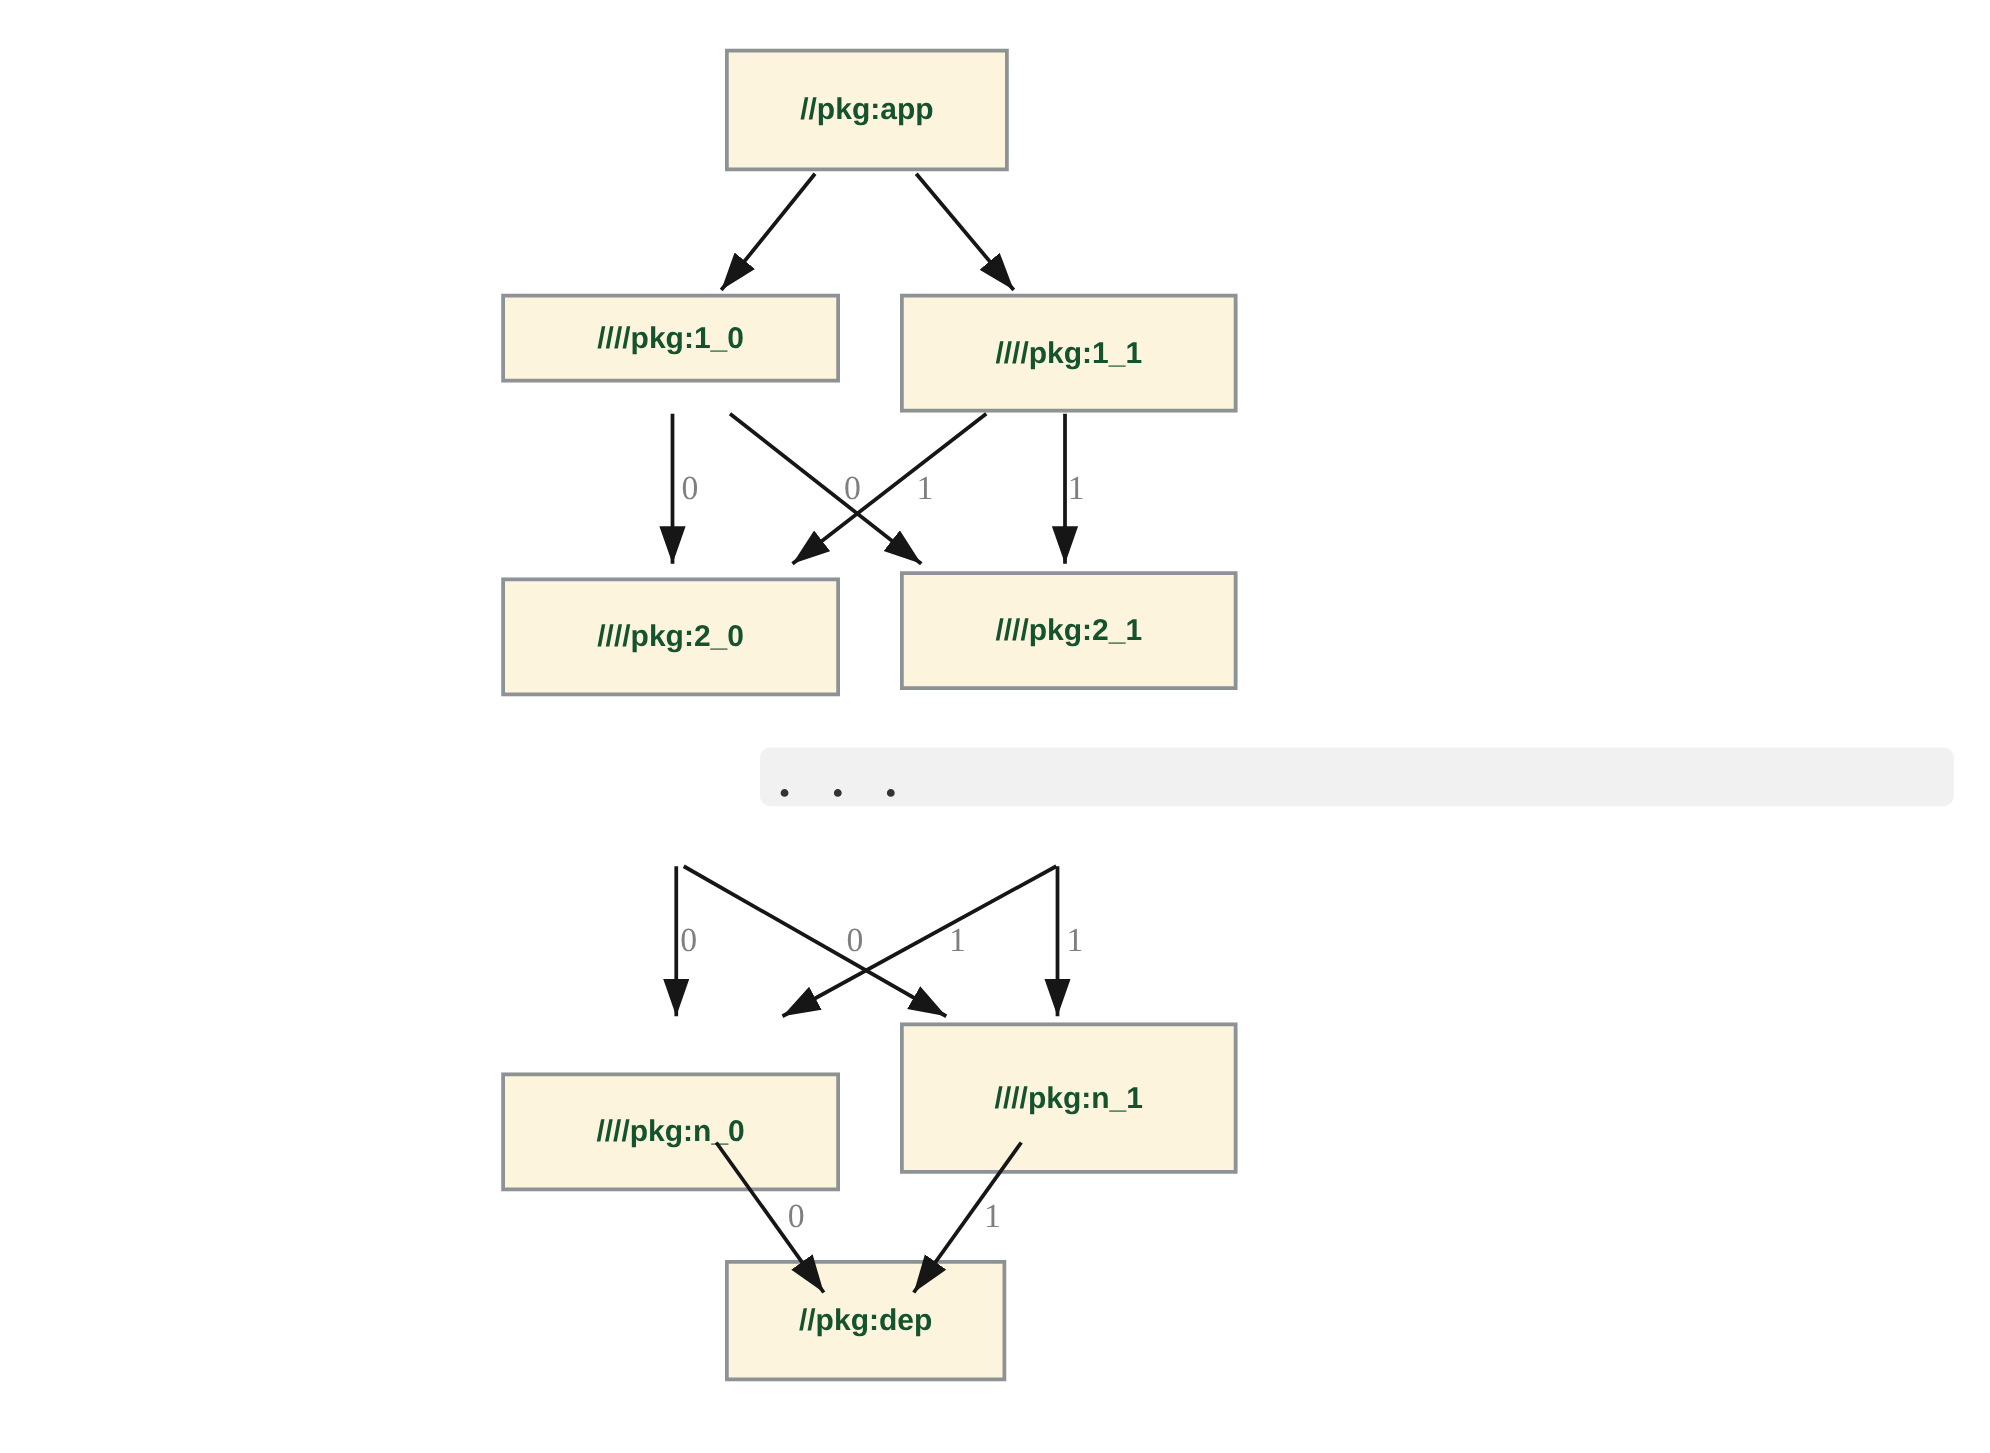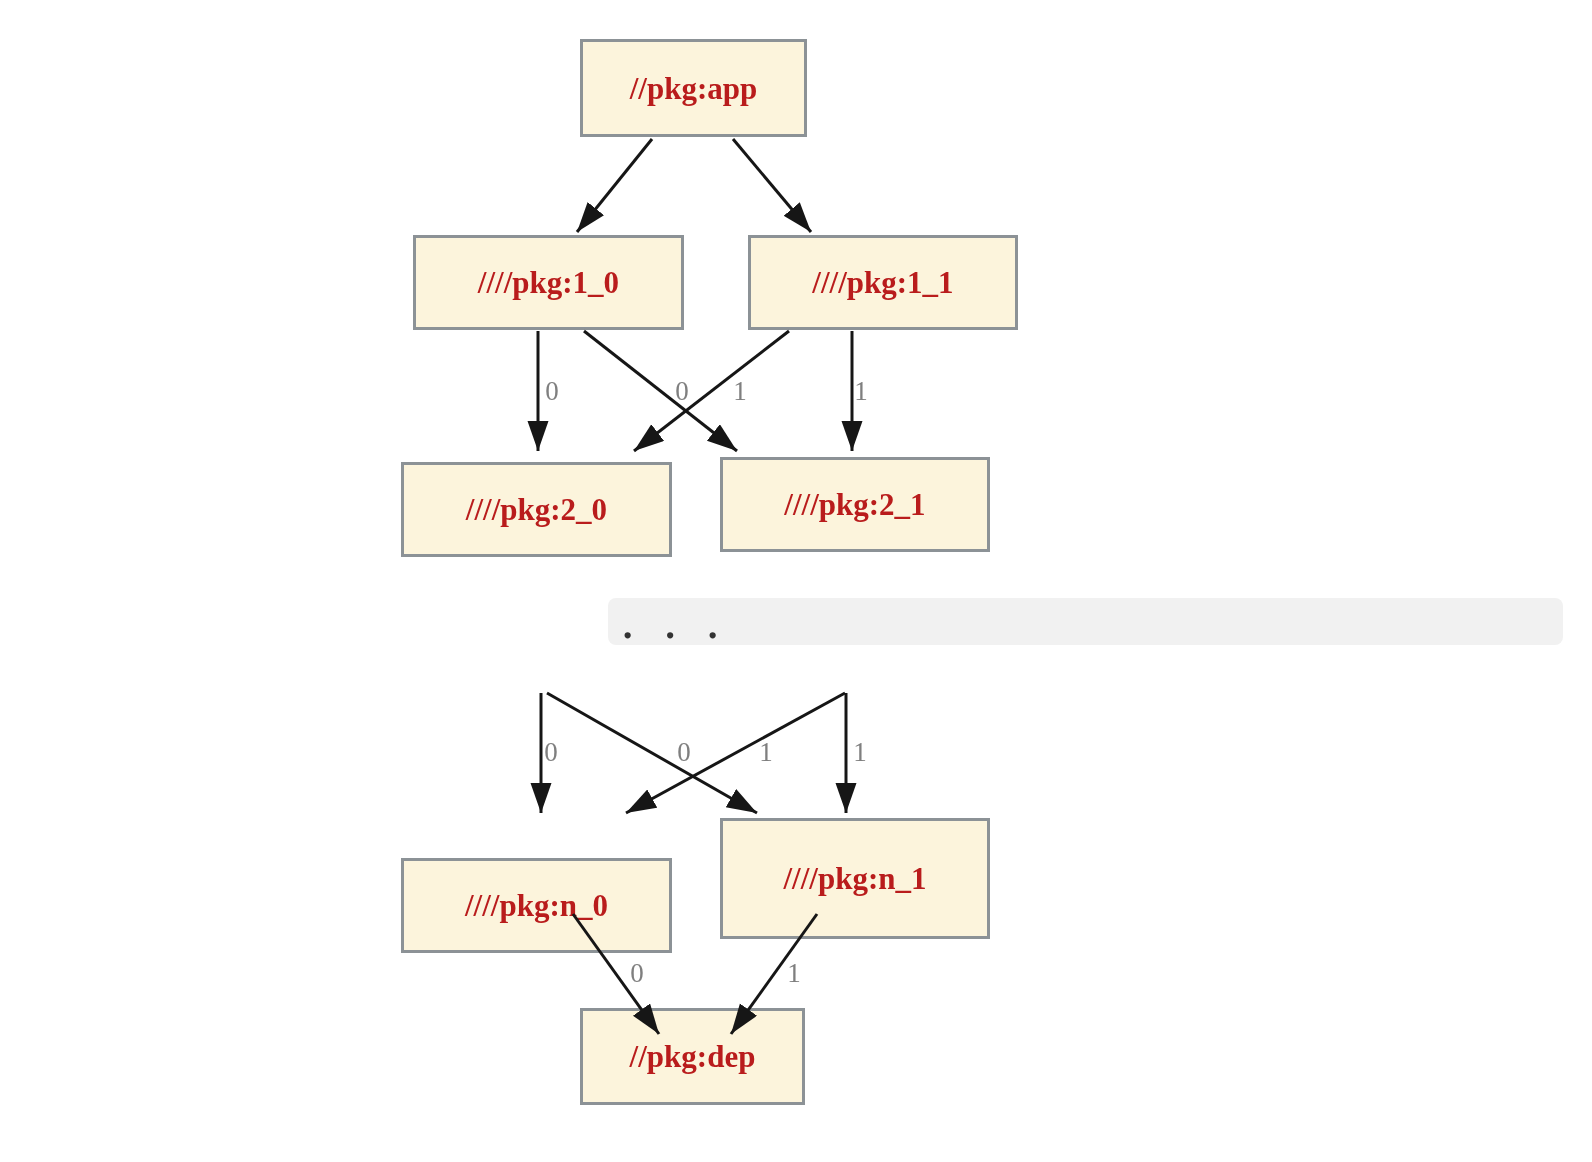--- a/index.html
+++ b/index.html
@@ -15,24 +15,24 @@
   }
   .node{
     position:absolute;
     box-sizing:border-box;
     background:var(--node-fill,#fcf4dc);
     border:3px solid var(--node-border,#8c9296);
     display:flex;align-items:center;justify-content:center;
     z-index:2;
   }
   .node span{
-    font-family:Liberation Serif, serif;
+    font-family:Liberation Sans, sans-serif;
     font-weight:bold;
-    font-size:31px;line-height:1;
-    color:#b91c1c;
+    font-size:24px;line-height:1;
+    color:#14532d;
     white-space:pre;
   }
   .edge-label{
     position:absolute;
     transform:translate(-50%,-50%);
     font-family:"Liberation Serif",serif;
     font-size:27px;line-height:1;
     color:var(--edge-label-color,#7f7f7f);
     z-index:4;
   }
@@ -79,24 +79,24 @@
     </svg>
 
   <div class="band">
     <span class="ellipsis">. . .</span>
   </div>
 
   <div id="node-layer">
       <div class="node" style="left: 580px; top: 39px; width: 227px; height: 98px;">
         <span>//pkg:app</span>
       </div>
-      <div class="node" style="left: 413px; top: 235px; width: 271px; height: 95px;">
+      <div class="node" style="left: 401px; top: 235px; width: 271px; height: 71px;">
         <span>////pkg:1_0</span>
       </div>
-      <div class="node" style="left: 720px; top: 235px; width: 270px; height: 95px; margin-left: 28px;">
+      <div class="node" style="left: 720px; top: 235px; width: 270px; height: 95px;">
         <span>////pkg:1_1</span>
       </div>
       <div class="node" style="left: 401px; top: 462px; width: 271px; height: 95px;">
         <span>////pkg:2_0</span>
       </div>
       <div class="node" style="left: 720px; top: 457px; width: 270px; height: 95px;">
         <span>////pkg:2_1</span>
       </div>
       <div class="node" style="left: 401px; top: 818px; width: 271px; height: 95px; margin-top: 40px;">
         <span>////pkg:n_0</span>

